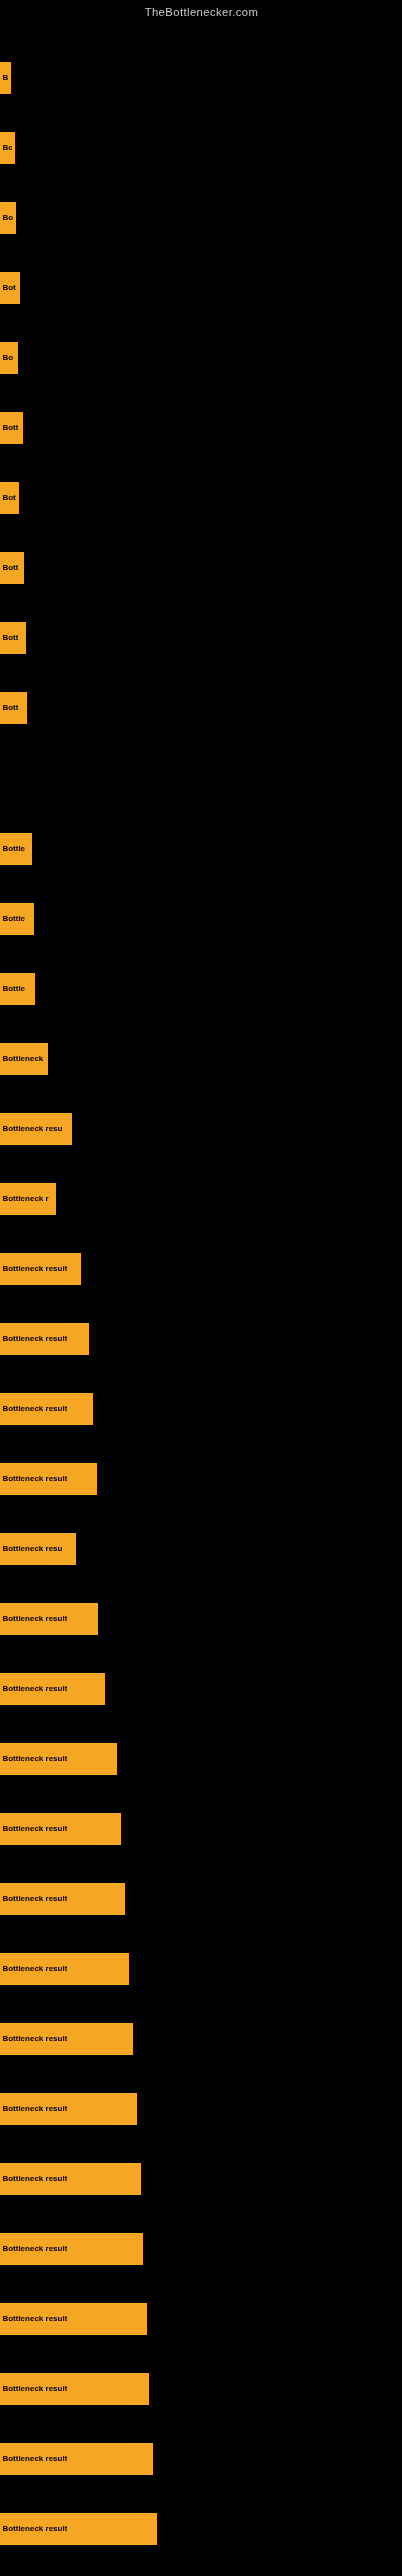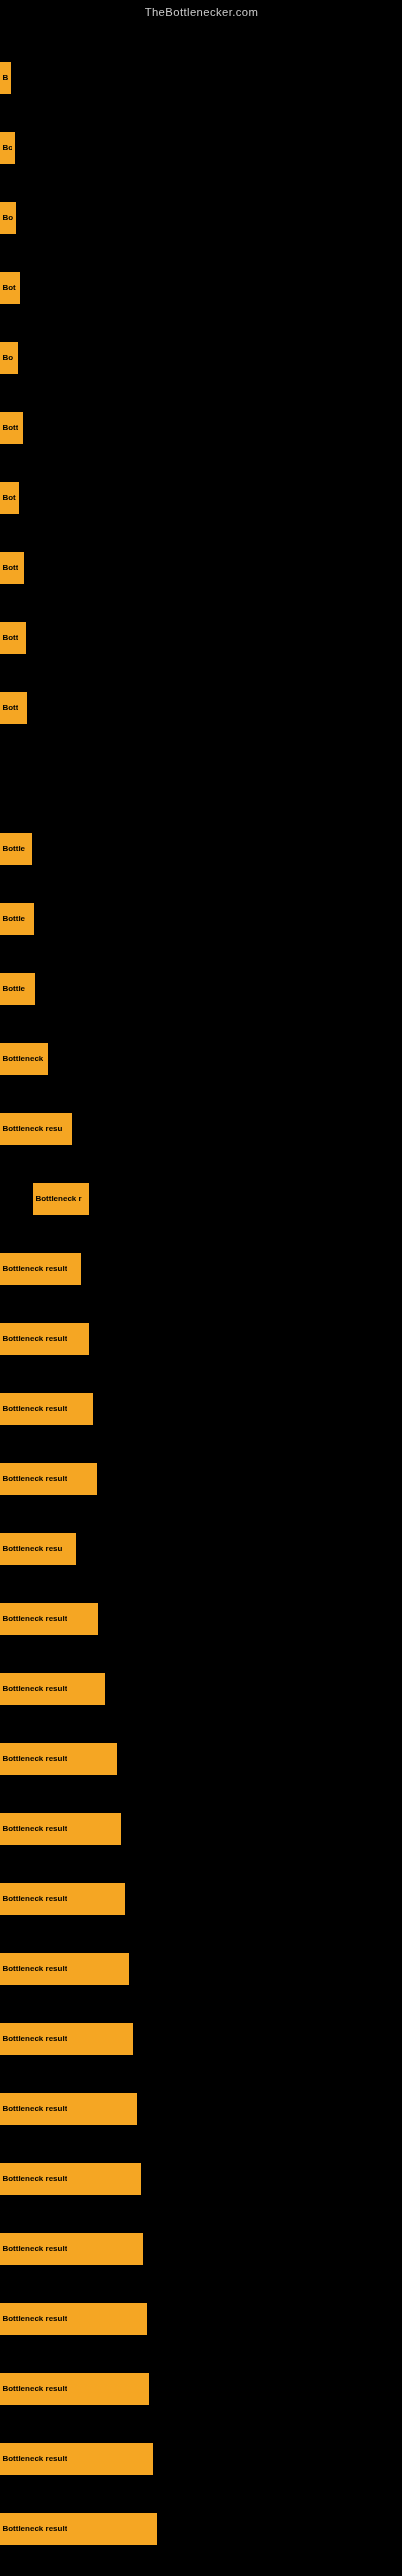--- a/index.html
+++ b/index.html
@@ -96,21 +96,21 @@
     <div style="position: absolute; left: 0px; top: 1005px; width: 403px; height: 64px; display: flex; align-items: center;">
       <div style="background-color: rgb(245, 166, 35); height: 32px; width: 48px; display: flex; align-items: center; padding: 0px 2.4px; min-width: 6.4px;">
         <span style="color: rgb(0, 0, 0); font-size: 8px; font-weight: bold; white-space: nowrap; overflow: hidden;">Bottleneck</span>
       </div>
     </div>
     <div style="position: absolute; left: 0px; top: 1075px; width: 403px; height: 64px; display: flex; align-items: center;">
       <div style="background-color: rgb(245, 166, 35); height: 32px; width: 72px; display: flex; align-items: center; padding: 0px 2.4px; min-width: 6.4px;">
         <span style="color: rgb(0, 0, 0); font-size: 8px; font-weight: bold; white-space: nowrap; overflow: hidden;">Bottleneck resu</span>
       </div>
     </div>
-    <div style="position: absolute; left: 0px; top: 1145px; width: 403px; height: 64px; display: flex; align-items: center; padding-left: 33px;">
+    <div style="position: absolute; left: 0px; top: 1145px; width: 403px; height: 64px; display: flex; align-items: center;">
       <div style="background-color: rgb(245, 166, 35); height: 32px; width: 56px; display: flex; align-items: center; padding: 0px 2.4px; min-width: 6.4px;">
         <span style="color: rgb(0, 0, 0); font-size: 8px; font-weight: bold; white-space: nowrap; overflow: hidden;">Bottleneck r</span>
       </div>
     </div>
     <div style="position: absolute; left: 0px; top: 1215px; width: 403px; height: 64px; display: flex; align-items: center;">
       <div style="background-color: rgb(245, 166, 35); height: 32px; width: 81px; display: flex; align-items: center; padding: 0px 2.4px; min-width: 6.4px;">
         <span style="color: rgb(0, 0, 0); font-size: 8px; font-weight: bold; white-space: nowrap; overflow: hidden;">Bottleneck result</span>
       </div>
     </div>
     <div style="position: absolute; left: 0px; top: 1285px; width: 403px; height: 64px; display: flex; align-items: center;">

